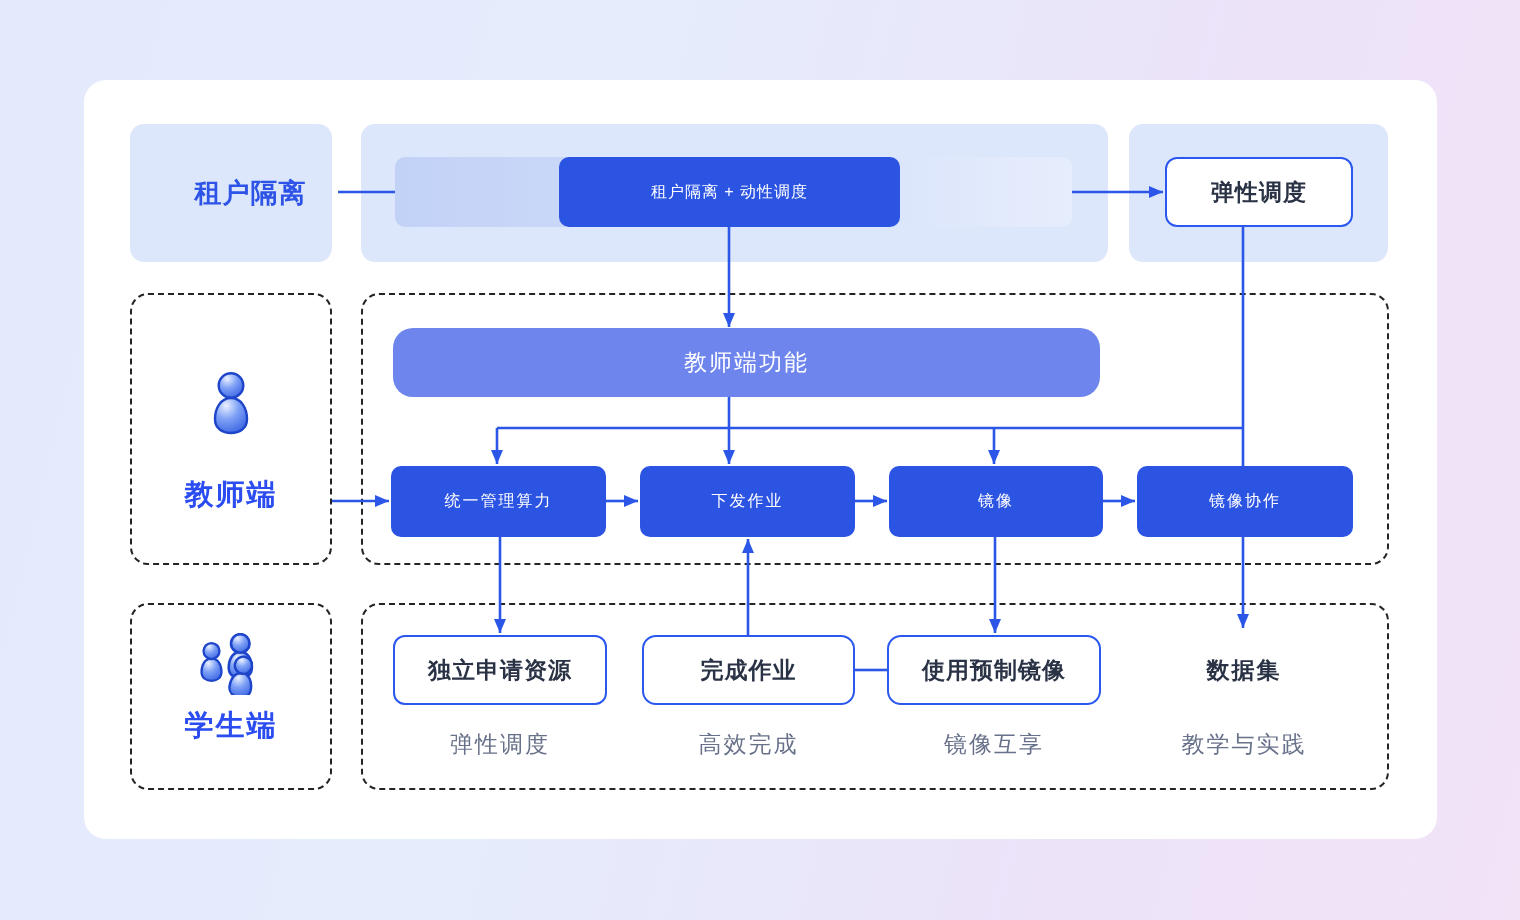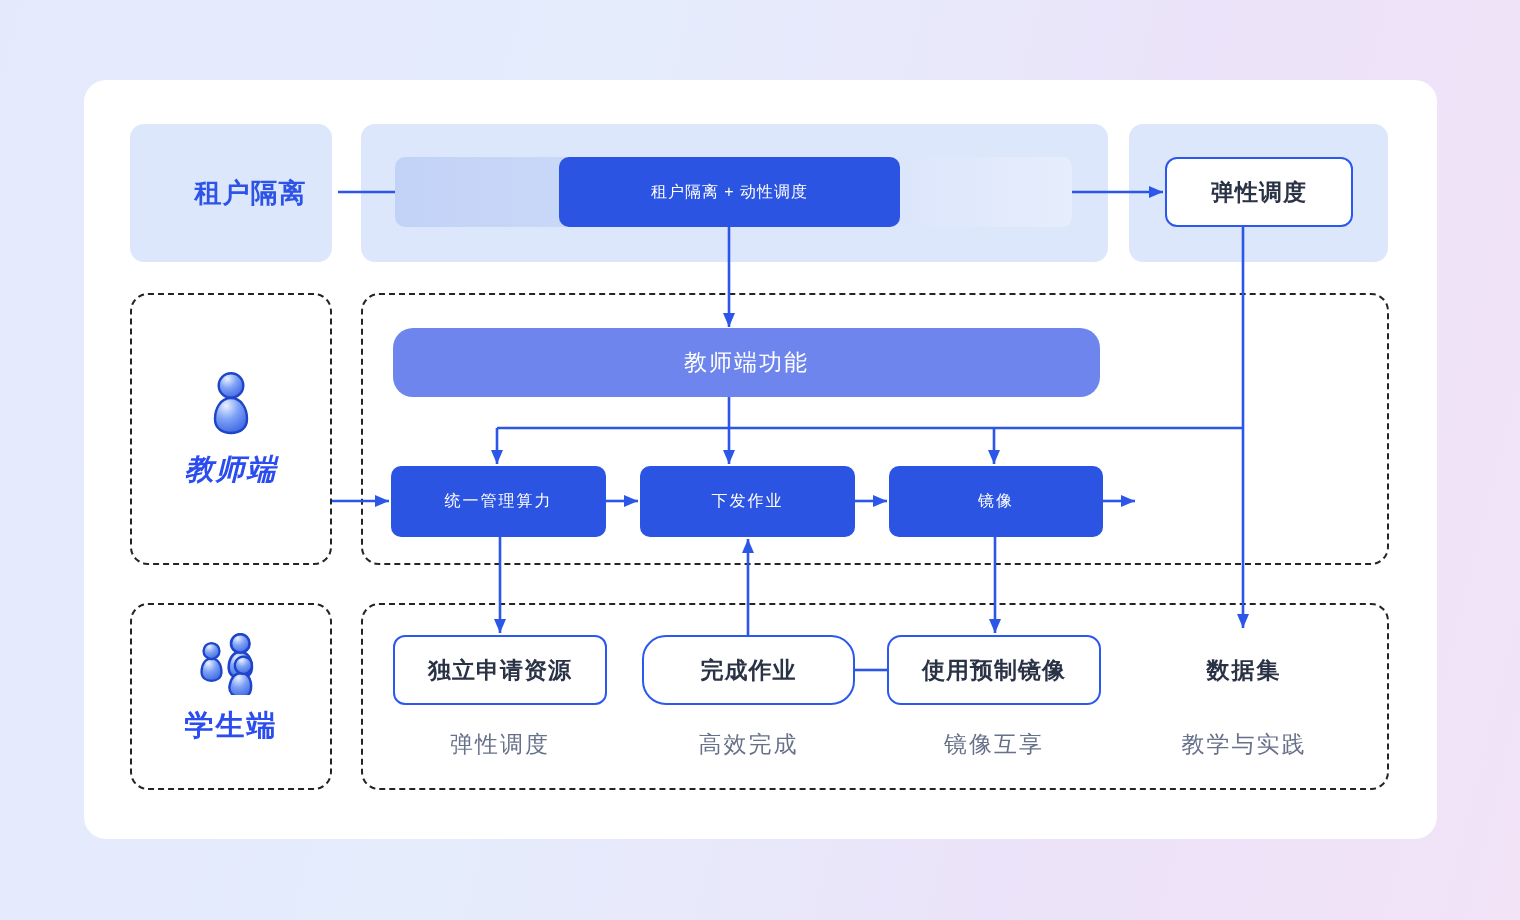--- a/index.html
+++ b/index.html
@@ -77,36 +77,39 @@
         <radialGradient id="pg1" cx="0.35" cy="0.22" r="0.95">
           <stop offset="0" stop-color="#eaf1ff"></stop>
           <stop offset="0.42" stop-color="#7da0f6"></stop>
           <stop offset="1" stop-color="#2c58dd"></stop>
         </radialGradient>
       </defs>
       <path d="M28 27 C18 27 12 37 12 48 C12 58 20 62 28 62 C36 62 44 58 44 48 C44 37 38 27 28 27 Z" fill="url(#pg1)" stroke="#1e45c9" stroke-width="2.4"></path>
       <circle cx="28" cy="14.5" r="12.3" fill="url(#pg1)" stroke="#1e45c9" stroke-width="2.4"></circle>
     </svg>
   </div>
-  <div class="abs side-label" style="left:130px;top:450px;width:202px;height:40px;font-style:italic;">
+  <div class="abs side-label" style="left:130px;top:475px;width:202px;height:40px;">
     <span>教师端</span>
   </div>
 
   <div class="abs dashed" style="left:361px;top:293px;width:1028px;height:272px;"></div>
   <div class="abs bar" style="left:393px;top:328px;width:707px;height:69px;">
     <span>教师端功能</span>
   </div>
   <div class="abs btn-dark" style="left:391px;top:466px;width:215px;height:71px;letter-spacing:2px;">
     <span>统一管理算力</span>
   </div>
   <div class="abs btn-dark" style="left:640px;top:466px;width:215px;height:71px;letter-spacing:2px;">
     <span>下发作业</span>
   </div>
   <div class="abs btn-dark" style="left:889px;top:466px;width:214px;height:71px;letter-spacing:2px;">
     <span>镜像</span>
+  </div>
+  <div class="abs btn-dark" style="left:1137px;top:466px;width:216px;height:71px;letter-spacing:2px;">
+    <span>镜像协作</span>
   </div>
 
   <div class="abs dashed" style="left:130px;top:603px;width:202px;height:187px;"></div>
   <div class="abs icon-box" style="left:194px;top:633px;width:74px;height:62px;">
     <svg viewBox="0 0 74 62" width="74" height="62">
       <defs>
         <radialGradient id="pg2" cx="0.35" cy="0.22" r="0.95">
           <stop offset="0" stop-color="#eaf1ff"></stop>
           <stop offset="0.42" stop-color="#7da0f6"></stop>
           <stop offset="1" stop-color="#2c58dd"></stop>
@@ -122,21 +125,21 @@
     </svg>
   </div>
   <div class="abs side-label" style="left:130px;top:706px;width:202px;height:40px;">
     <span>学生端</span>
   </div>
 
   <div class="abs dashed" style="left:361px;top:603px;width:1028px;height:187px;"></div>
   <div class="abs box-white" style="left:393px;top:635px;width:214px;height:70px;border-radius:12px;letter-spacing:1px;">
     <span>独立申请资源</span>
   </div>
-  <div class="abs box-white" style="left:642px;top:635px;width:213px;height:70px;border-radius:24px;letter-spacing:1px;">
+  <div class="abs box-white" style="left:642px;top:635px;width:213px;height:70px;border-radius:14px;letter-spacing:1px;">
     <span>完成作业</span>
   </div>
   <div class="abs plain-dark" style="left:1144px;top:635px;width:200px;height:70px;">
     <span>数据集</span>
   </div>
   <div class="abs box-white" style="left:887px;top:635px;width:214px;height:70px;border-radius:14px;letter-spacing:1px;">
     <span>使用预制镜像</span>
   </div>
 
   <div class="abs caption" style="left:393px;top:726px;width:214px;height:36px;">

